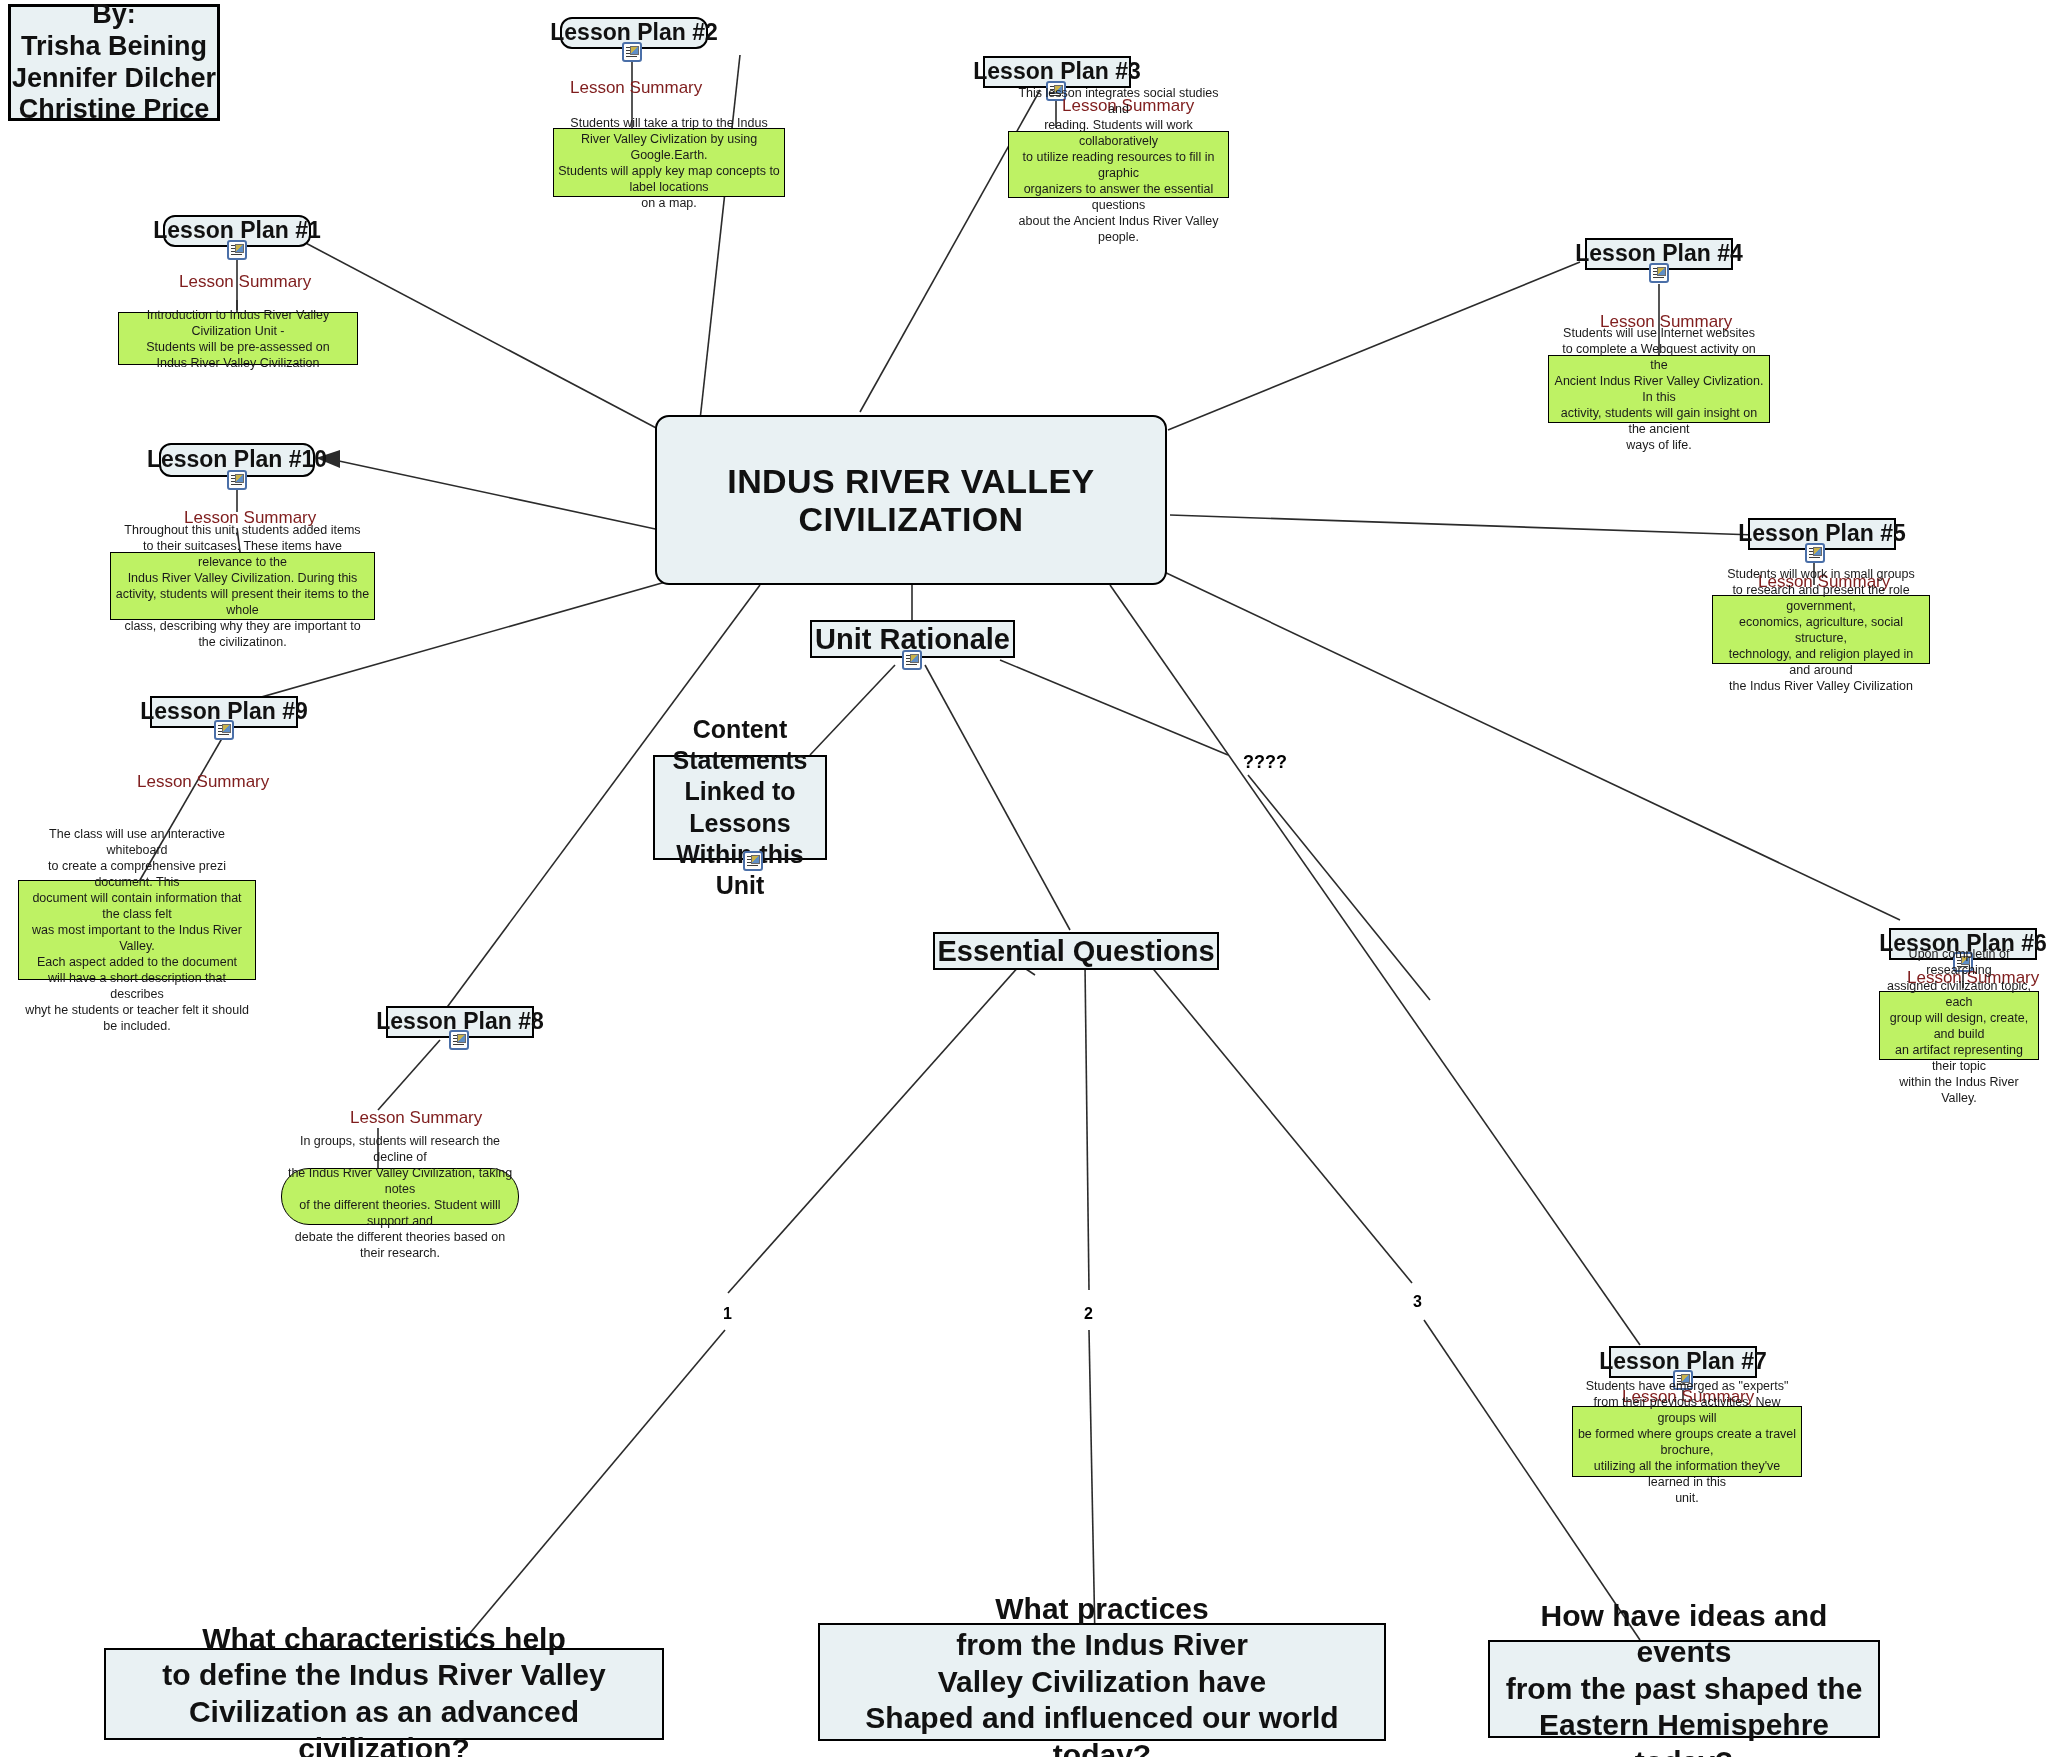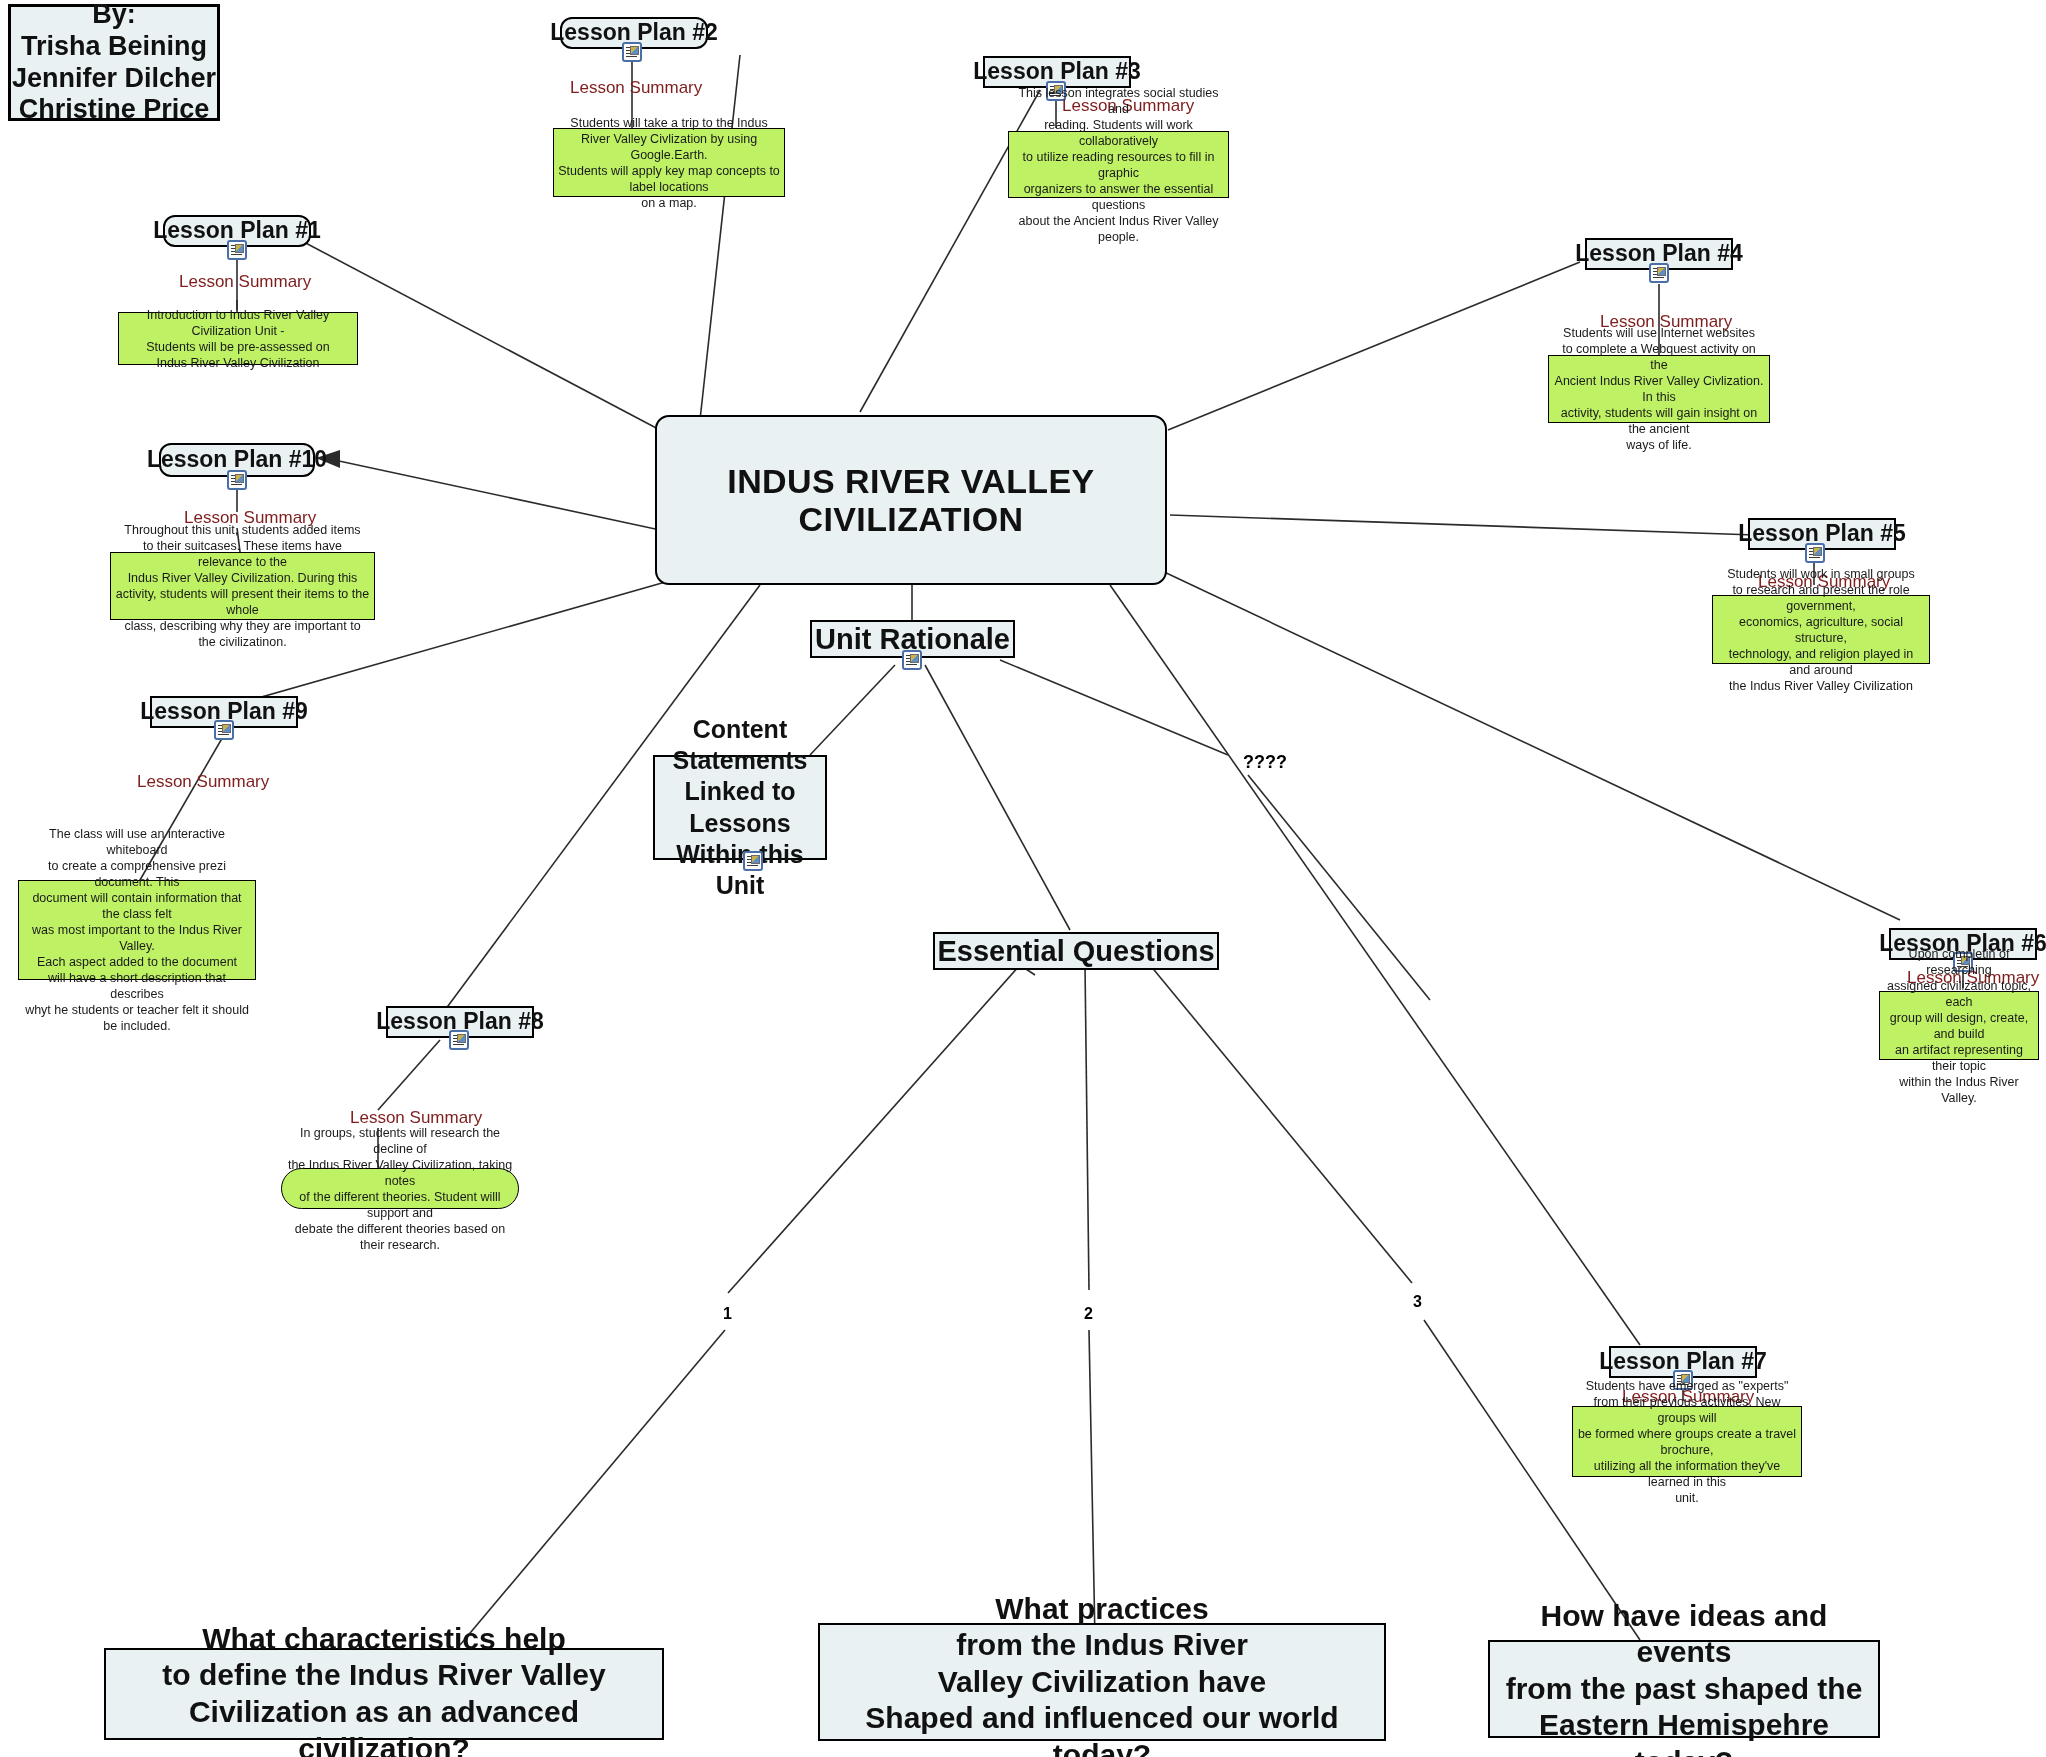--- a/index.html
+++ b/index.html
@@ -306,21 +306,21 @@
   <div class="node lesson" style="left:386px; top:1006px; width:148px; height:32px;">Lesson Plan #8</div>
   <div class="doc-icon" style="left:449px; top:1030px;">
     <div class="page"></div>
       <div class="ln ln1"></div>
       <div class="ln ln2"></div>
     <div class="ln ln3"></div>
       <div class="ln ln4"></div>
       <div class="thumb"></div>
   </div>
   <div class="summary-label" style="left:350px; top:1108px;">Lesson Summary</div>
-  <div class="summary-box" style="left:281px; top:1168px; width:238px; height:41px;border-radius:28px;">In groups, students will research the decline of
+  <div class="summary-box" style="left:281px; top:1168px; width:238px; height:57px;border-radius:28px;">In groups, students will research the decline of
 the Indus River Valley Civilization, taking notes
 of the different theories. Student willl support and
 debate the different theories based on their research.</div>
 
   <div class="node lesson" style="left:150px; top:696px; width:148px; height:32px;">Lesson Plan #9</div>
   <div class="doc-icon" style="left:214px; top:720px;">
     <div class="page"></div>
       <div class="ln ln1"></div>
       <div class="ln ln2"></div>
     <div class="ln ln3"></div>

